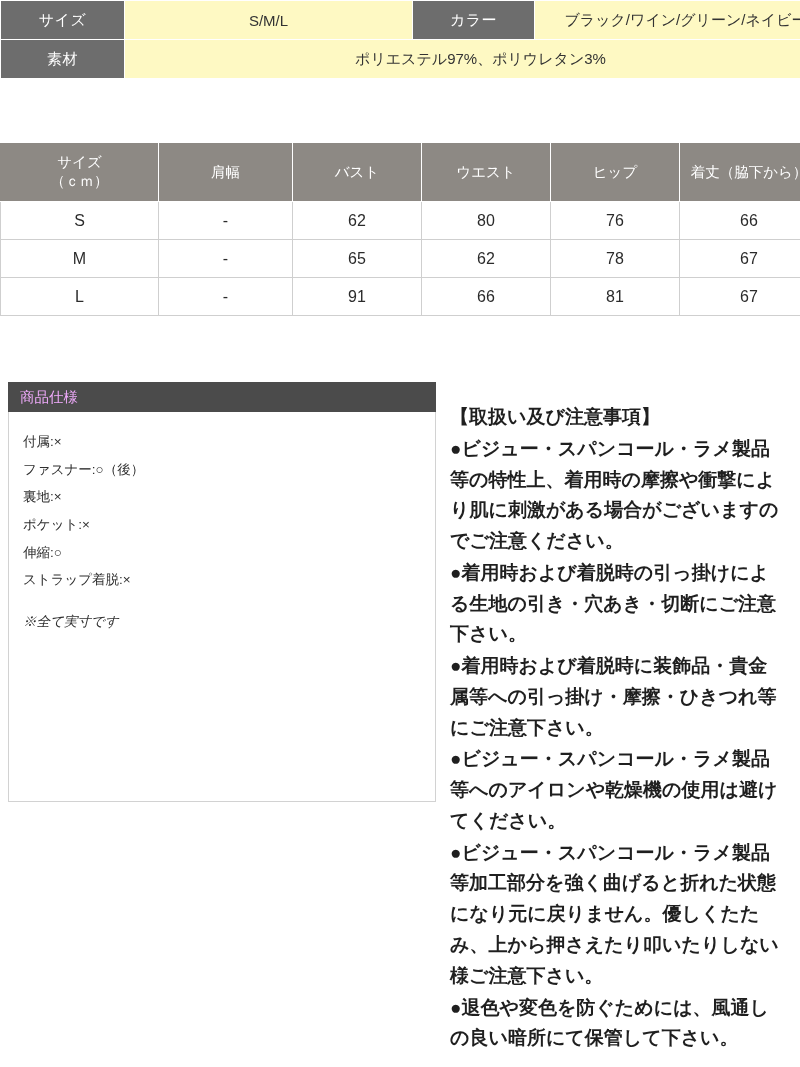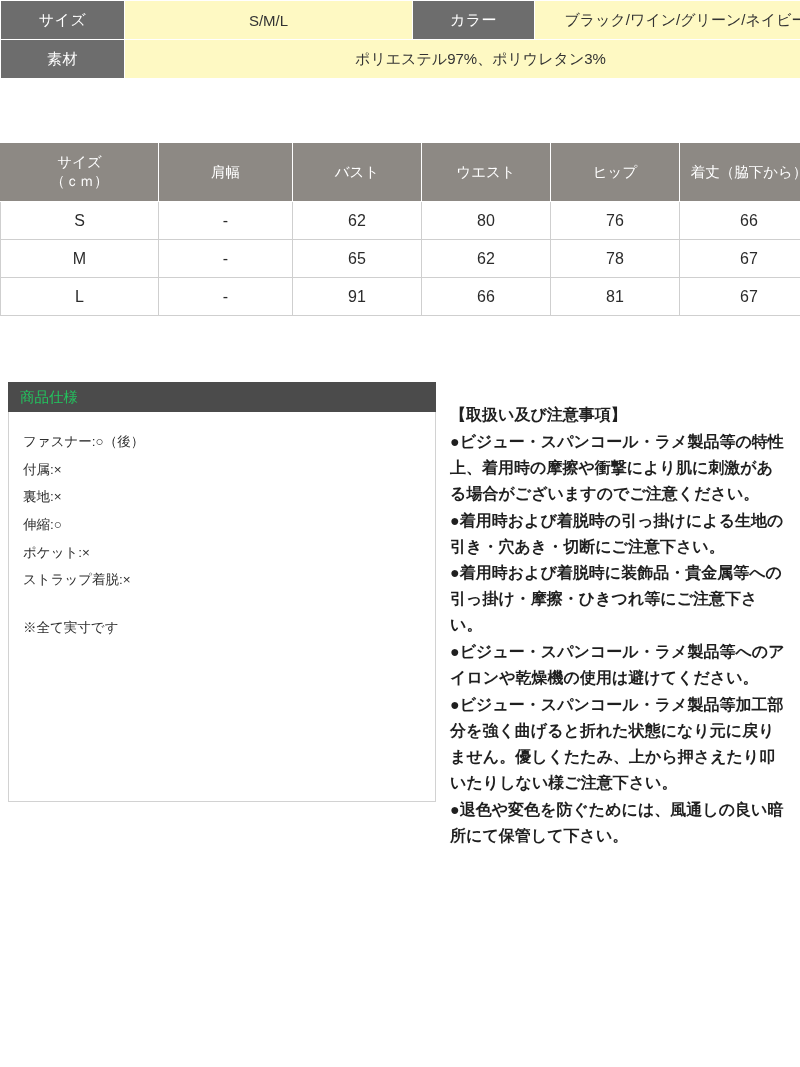--- a/index.html
+++ b/index.html
@@ -88,44 +88,45 @@
     left: 8px;
     width: 784px;
     display: flex;
     gap: 14px;
   }
   .panel-left {
     width: 428px;
   }
   .panel-head {
     background: #4b4b4b;
-    color: #22c55e;
+    color: #f0abfc;
     font-size: 14.5px;
     height: 30px;
     line-height: 30px;
     padding-left: 12px;
     box-sizing: border-box;
   }
   .panel-body {
     border: 1px solid #d2d2d2;
     border-top: none;
     height: 390px;
     box-sizing: border-box;
     padding: 16px 14px 0 14px;
     font-size: 13.5px;
     line-height: 2.05;
     color: #2f2f2f;
   }
   .panel-body .note {
-    margin-top: 20px;
+    margin-top: 14px;
+    font-style: italic;
   }
 
   .panel-right {
     width: 336px;
-    font-size: 16px;
+    font-size: 19px;
     line-height: 1.62;
     color: #1f1f1f;
     padding-top: 20px;
     box-sizing: border-box;
   }
   .panel-right .care-title {
     font-weight: bold;
     margin-bottom: 1px;
   }
   .panel-right p {
@@ -197,25 +198,25 @@
       </tr>
     </tbody>
   </table>
 </div>
 
 <div class="bottom">
 
   <div class="panel-left">
     <div class="panel-head">商品仕様</div>
     <div class="panel-body">
+      <div>付属:×</div>
       <div>ファスナー:○（後）</div>
-      <div>付属:×</div>
       <div>裏地:×</div>
+      <div>ポケット:×</div>
       <div>伸縮:○</div>
-      <div>ポケット:×</div>
       <div>ストラップ着脱:×</div>
       <div class="note">※全て実寸です</div>
     </div>
   </div>
 
   <div class="panel-right">
     <p class="care-title">【取扱い及び注意事項】</p>
     <p class="bulleted">●ビジュー・スパンコール・ラメ製品等の特性上、着用時の摩擦や衝撃により肌に刺激がある場合がございますのでご注意ください。</p>
     <p class="bulleted">●着用時および着脱時の引っ掛けによる生地の引き・穴あき・切断にご注意下さい。</p>
     <p class="bulleted">●着用時および着脱時に装飾品・貴金属等への引っ掛け・摩擦・ひきつれ等にご注意下さい。</p>

